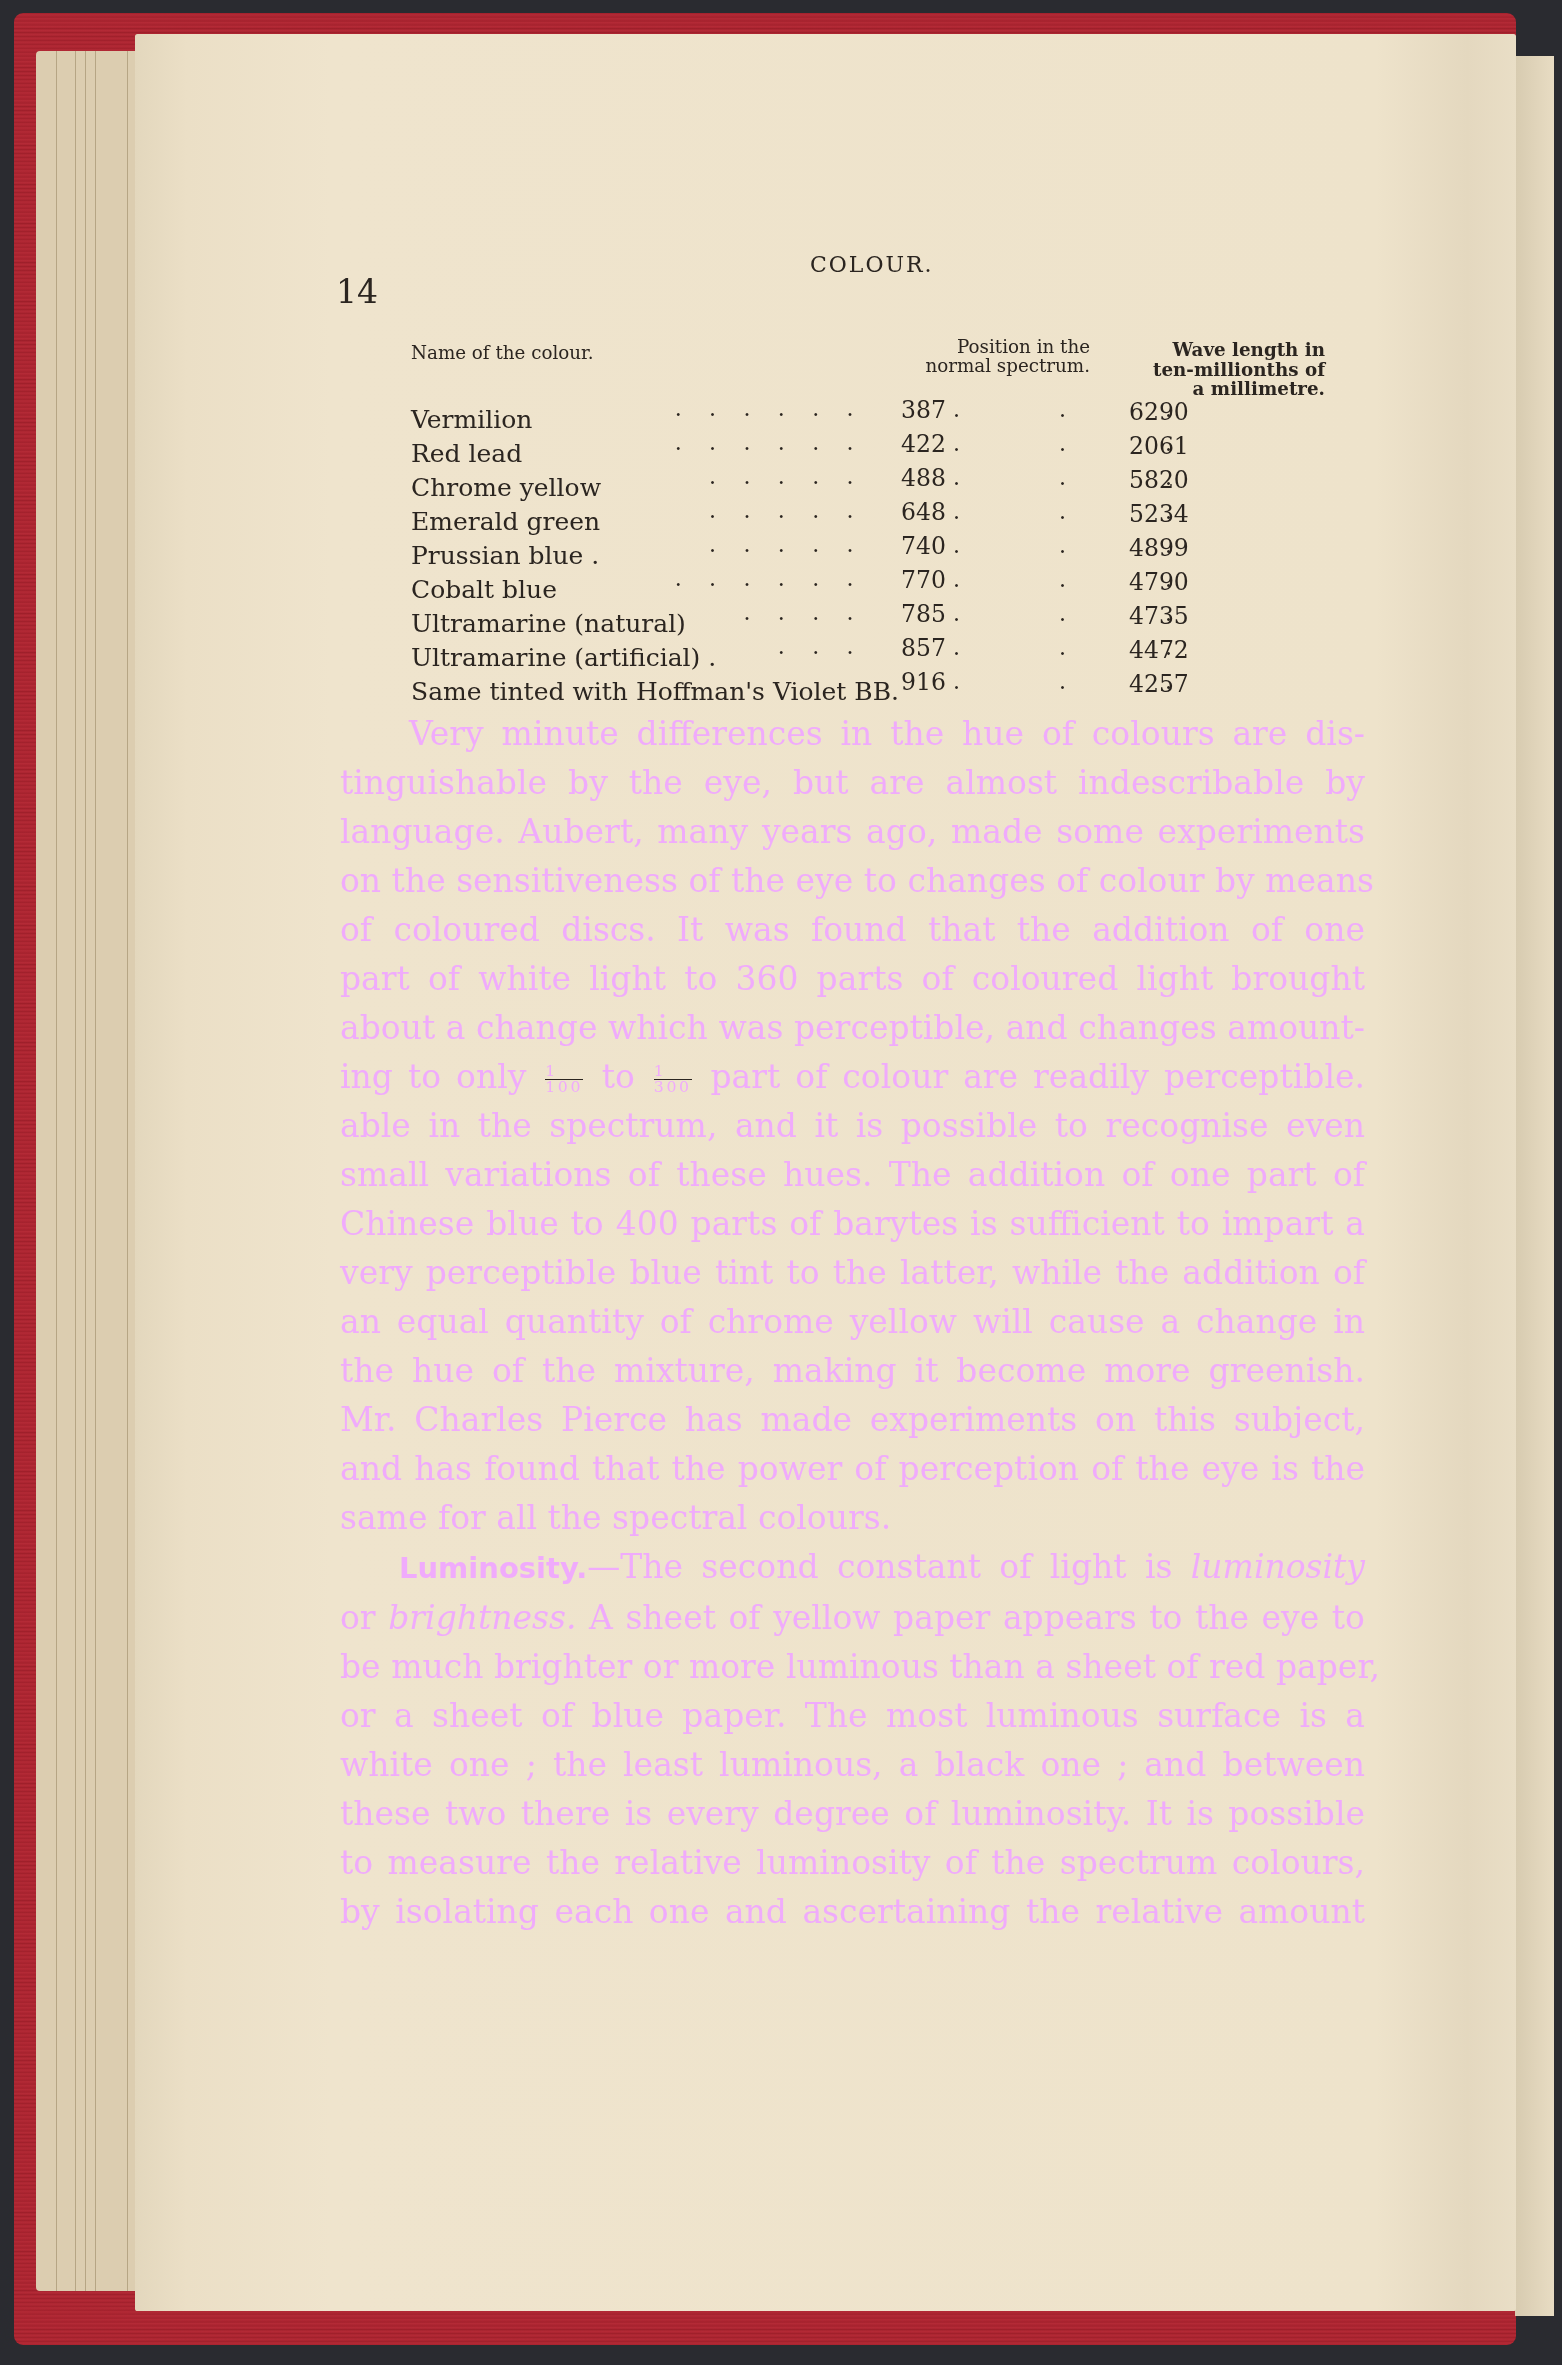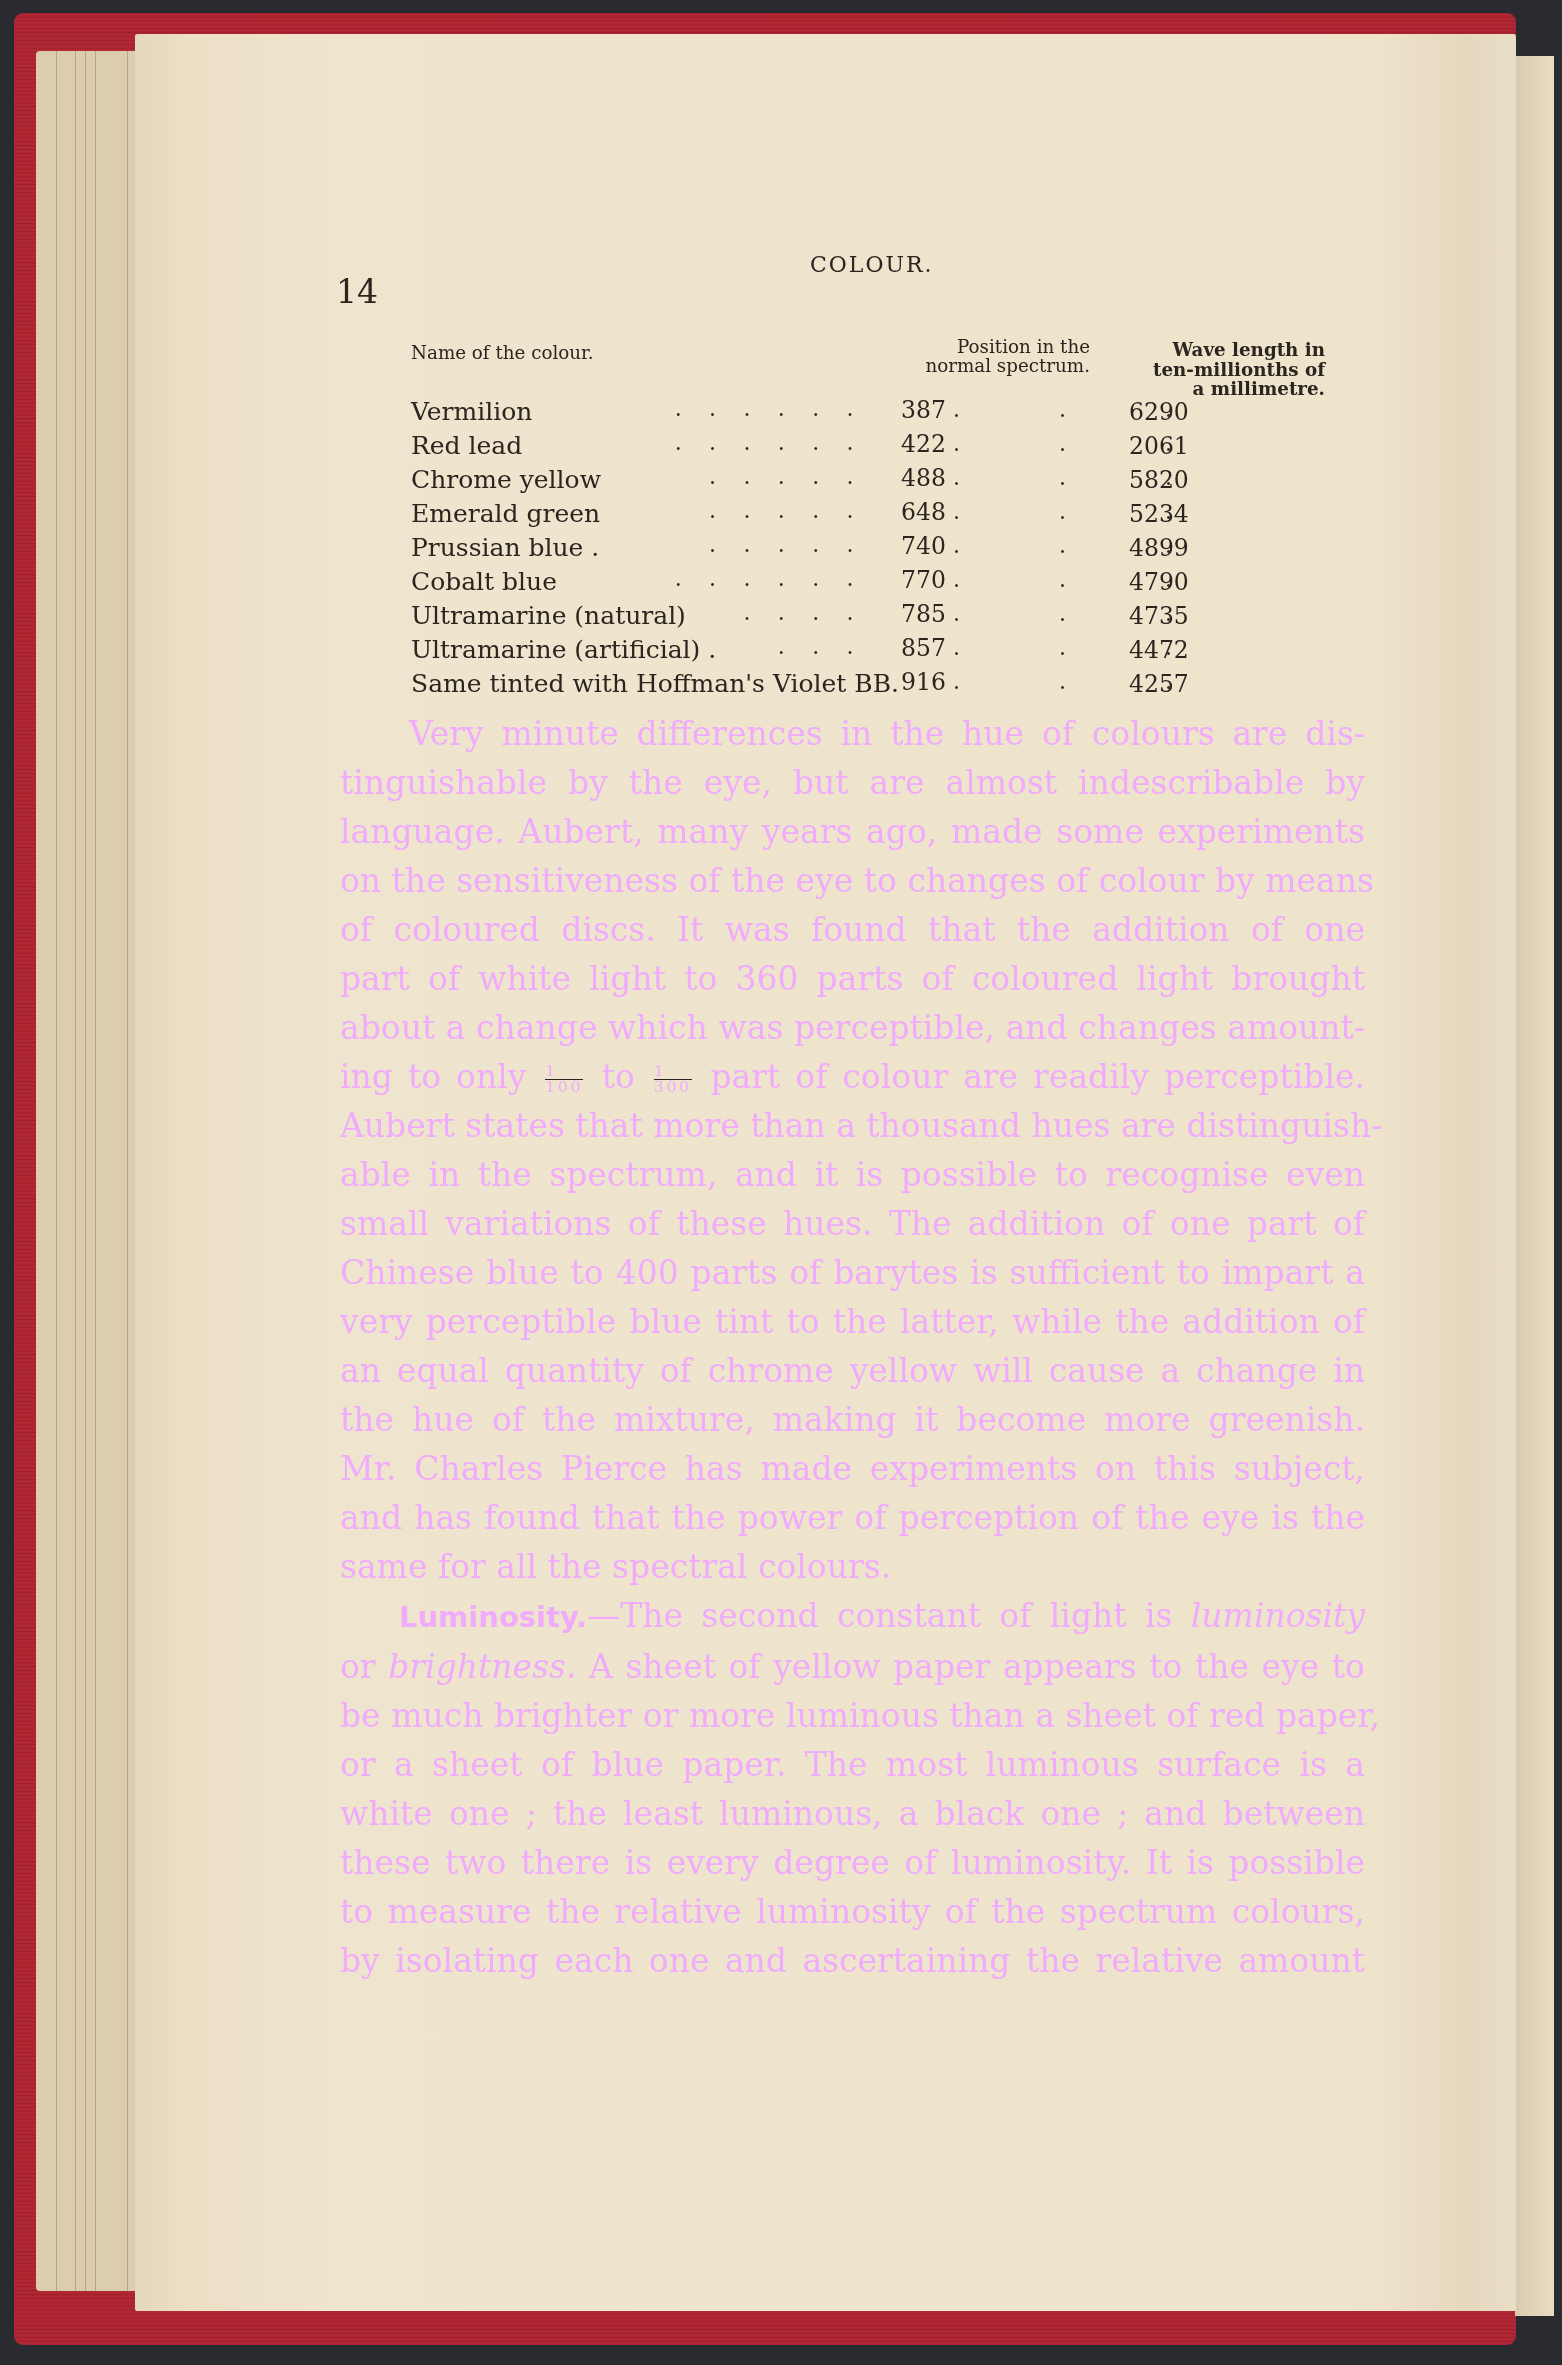--- a/index.html
+++ b/index.html
@@ -33,21 +33,21 @@
   .page-number { position: absolute; left: 0; top: 0; font-size: 33px; margin-top: 32px; }
   .chapter-title { position: absolute; left: 474px; top: 11.8px; font-size: 22px; letter-spacing: 2px; }
 
   .table { position: absolute; left: 411px; top: 330px; width: 934px; color: #2b2520; }
   .th { position: absolute; font-size: 18.3px; line-height: 19.6px; text-align: right; }
   .th-name { left: 0; top: 13px; text-align: left; }
   .th-pos { left: 470px; top: 6.5px; width: 209px; }
   .th-wave { left: 692px; top: 10px; width: 222px; font-weight: bold; }
   .rows { position: absolute; left: 0; top: 59px; width: 934px; }
   .row { position: relative; height: 34px; font-size: 25px; }
-  .row .name { position: absolute; left: 0; top: 8px; white-space: nowrap; }
+  .row .name { position: absolute; left: 0; top: 16px; white-space: nowrap; }
   .row .dots1 { position: absolute; left: 196px; top: 6.5px; width: 274px; letter-spacing: 27.4px; text-align: right; white-space: nowrap; overflow: hidden; font-size: 22px; }
   .row .pos { position: absolute; left: 490px; top: 6.5px; font-size: 23.5px; }
   .row .dots2 { position: absolute; left: 542px; top: 7.8px; width: 150px; letter-spacing: 46px; white-space: nowrap; font-size: 22px; }
   .row .wave { position: absolute; left: 718px; top: 9.1px; font-size: 23.5px; }
 
   .body-text {
     position: absolute; left: 340px; top: 709px; width: 1025px;
     font-size: 33px; line-height: 49px; color: #f0abfc;
     text-align: justify;
   }
@@ -165,21 +165,20 @@
     <span class="line">of coloured discs.  It was found that the addition of one</span>
     <span class="line">part of white light to 360 parts of coloured light brought</span>
     <span class="line">about a change which was perceptible, and changes amount-</span>
     <span class="line">
       <span>ing to only</span>
       <span class="frac"><span class="n">1</span><span class="d">100</span></span>
       <span>to</span>
       <span class="frac"><span class="n">1</span><span class="d">300</span></span>
       <span>part of colour are readily perceptible.</span>
     </span>
-    <span class="line">Aubert states that more than a thousand hues are distinguish-</span>
     <span class="line">able in the spectrum, and it is possible to recognise even</span>
     <span class="line">small variations of these hues.  The addition of one part of</span>
     <span class="line">Chinese blue to 400 parts of barytes is sufficient to impart a</span>
     <span class="line">very perceptible blue tint to the latter, while the addition of</span>
     <span class="line">an equal quantity of chrome yellow will cause a change in</span>
     <span class="line">the hue of the mixture, making it become more greenish.</span>
     <span class="line">Mr. Charles Pierce has made experiments on this subject,</span>
     <span class="line">and has found that the power of perception of the eye is the</span>
     <span class="line last">same for all the spectral colours.</span>
   </div>

